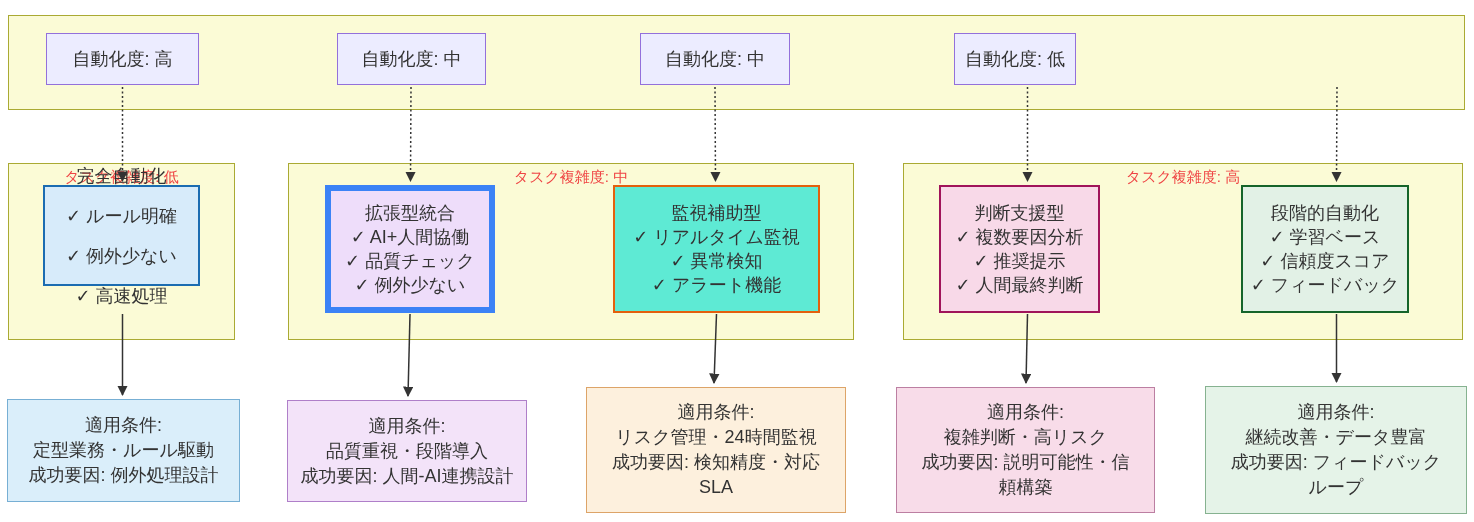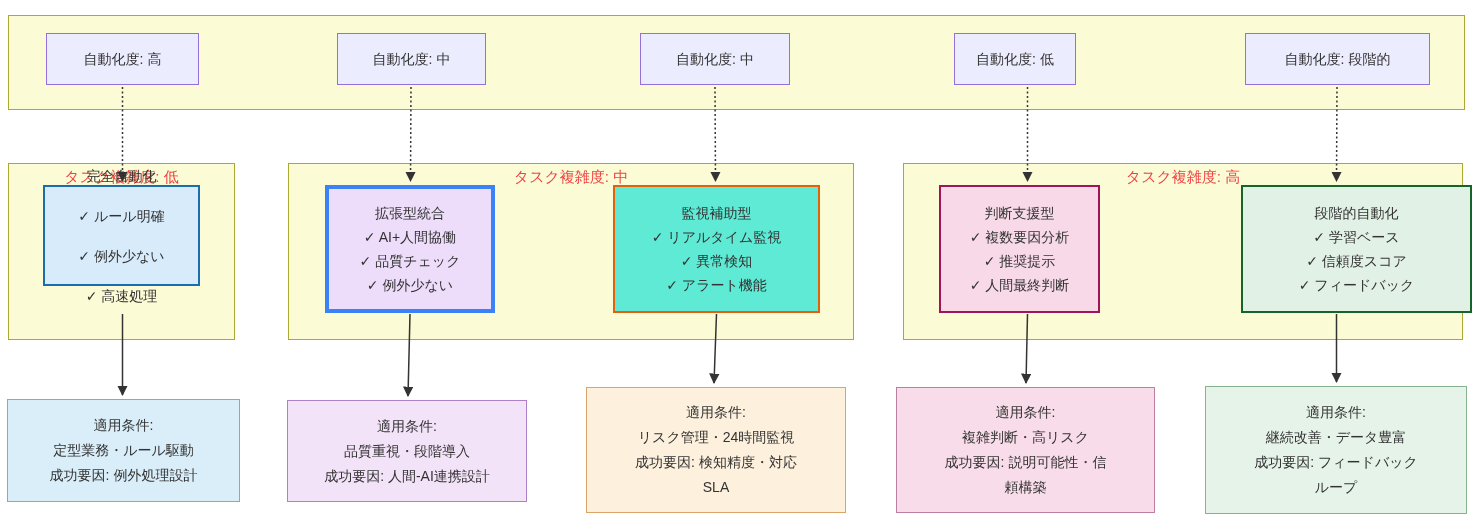--- a/index.html
+++ b/index.html
@@ -4,27 +4,27 @@
 <style>
   html,body{margin:0;padding:0;background:#ffffff;}
   .canvas{
     position:relative;width:1474px;height:522px;background:#ffffff;
     font-family:"Liberation Sans","DejaVu Sans",sans-serif;color:#333333;overflow:hidden;
   }
   .cluster{position:absolute;background:#fbfbd6;border:1px solid #aaaa33;z-index:1;box-sizing:border-box;}
   .cluster-title{position:absolute;top:4px;left:0;right:0;text-align:center;font-size:15px;color:#ef4444;z-index:3;}
   .node{
     position:absolute;display:flex;flex-direction:column;justify-content:center;align-items:center;
-    text-align:center;font-size:14px;color:#333;z-index:3;box-sizing:border-box;background:#fff;
+    text-align:center;font-size:18px;color:#333;z-index:3;box-sizing:border-box;background:#fff;
   }
   .node .ln{display:block;line-height:24px;white-space:nowrap;}
   .cond .ln{line-height:25px;}
   .n-auto{background:#ECECFF;border:1px solid #9370DB;}
   .t1{background:#d7ebfa;border:2px solid #1b6cb1;}
-  .t2{background:#eeddfa;border:4px solid #3b82f6;}
+  .t2{background:#eeddfa;border:6px solid #3b82f6;}
   .t3{background:#5eead4;border:2px solid #e3600d;}
   .t4{background:#f8d9e8;border:2px solid #a0145a;}
   .t5{background:#e2f1e6;border:2px solid #15642a;}
   .c1{background:#daeefa;border:1px solid #77afd4;}
   .c2{background:#f3e3f9;border:1px solid #af7fc9;}
   .c3{background:#fdf0dd;border:1px solid #dda468;}
   .c4{background:#f8dce9;border:1px solid #bc7fa2;}
   .c5{background:#e5f3e8;border:1px solid #86b290;}
   .edges{position:absolute;left:0;top:0;z-index:2;pointer-events:none;}
 </style>
@@ -68,23 +68,20 @@
   </div>
   <div class="node n-auto" style="left:337px;top:33px;width:149px;height:52px;">
     <span class="ln">自動化度: 中</span>
   </div>
   <div class="node n-auto" style="left:640px;top:33px;width:150px;height:52px;">
     <span class="ln">自動化度: 中</span>
   </div>
   <div class="node n-auto" style="left:954px;top:33px;width:122px;height:52px;">
     <span class="ln">自動化度: 低</span>
   </div>
-  <div class="node n-auto" style="left:1245px;top:33px;width:185px;height:52px;">
-    <span class="ln">自動化度: 段階的</span>
-  </div>
 
   <div class="node t1" style="left:43px;top:185px;width:157px;height:101px;gap:16px;">
     <span class="ln">完全自動化</span>
     <span class="ln">✓ ルール明確</span>
     <span class="ln">✓ 例外少ない</span>
     <span class="ln">✓ 高速処理</span>
   </div>
   <div class="node t2" style="left:325px;top:185px;width:170px;height:128px;">
     <span class="ln">拡張型統合</span>
     <span class="ln">✓ AI+人間協働</span>
@@ -96,21 +93,21 @@
     <span class="ln">✓ リアルタイム監視</span>
     <span class="ln">✓ 異常検知</span>
     <span class="ln">✓ アラート機能</span>
   </div>
   <div class="node t4" style="left:939px;top:185px;width:161px;height:128px;">
     <span class="ln">判断支援型</span>
     <span class="ln">✓ 複数要因分析</span>
     <span class="ln">✓ 推奨提示</span>
     <span class="ln">✓ 人間最終判断</span>
   </div>
-  <div class="node t5" style="left:1241px;top:185px;width:231px;height:128px;">
+  <div class="node t5" style="left:1241px;top:185px;width:168px;height:128px;">
     <span class="ln">段階的自動化</span>
     <span class="ln">✓ 学習ベース</span>
     <span class="ln">✓ 信頼度スコア</span>
     <span class="ln">✓ フィードバック</span>
   </div>
 
   <div class="node cond c1" style="left:7px;top:399px;width:233px;height:103px;">
     <span class="ln">適用条件:</span>
     <span class="ln">定型業務・ルール駆動</span>
     <span class="ln">成功要因: 例外処理設計</span>

